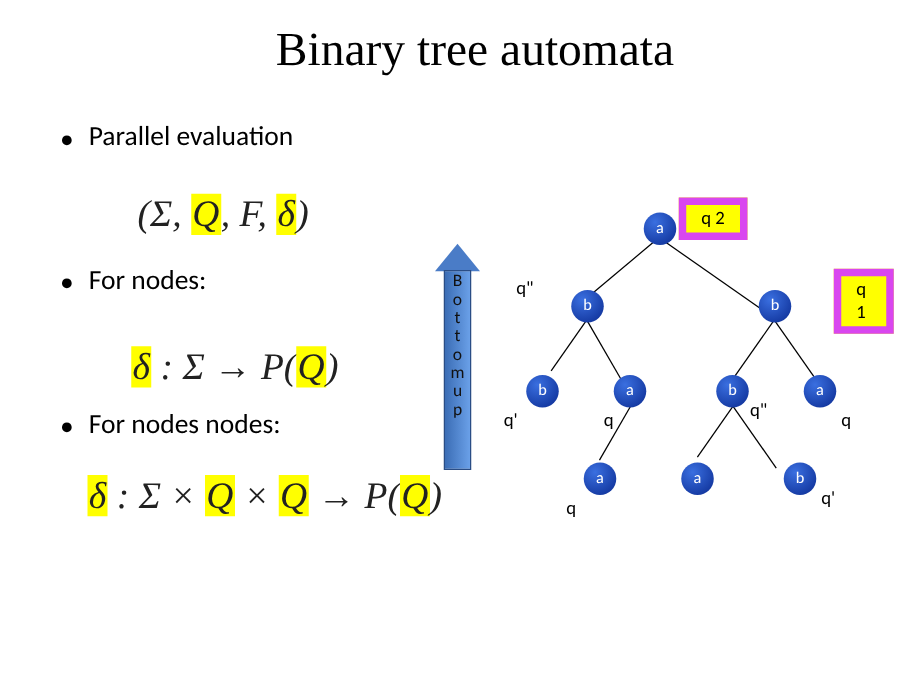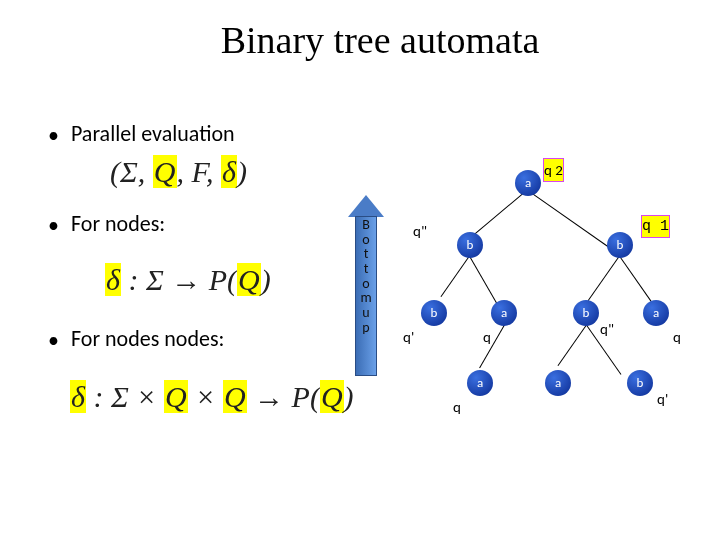--- a/index.html
+++ b/index.html
@@ -73,47 +73,47 @@
   .edge { position: absolute; background: #000; height: 1px; transform-origin: 0 0; }
   .lab {
     position: absolute;
     font-size: 15px;
     color: #000;
     font-family: "Calibri", sans-serif;
   }
   .q2 {
     position: absolute;
     background: #ffff00;
-    border: 1px solid #d946ef;
+    border: 6px solid #d946ef;
     font-size: 15px;
-    padding: 2px 0;
+    padding: 2px 12px;
   }
 </style>
 </head>
 <body>
 
 <div class="title">Binary tree automata</div>
 
-<div class="bullet" style="left:48px; top:95px;margin-top:25px;">
+<div class="bullet" style="left:48px; top:95px;">
   <span class="dot">•</span><span>Parallel evaluation</span>
 </div>
 
 <div class="bullet" style="left:48px; top:210px;">
   <span class="dot">•</span><span>For nodes:</span>
 </div>
 
 <div class="bullet" style="left:48px; top:325px;">
   <span class="dot">•</span><span>For nodes nodes:</span>
 </div>
 
 <div class="formula" style="left:110px; top:155px;">
   <span>(Σ, </span><span class="hl">Q</span><span>, F, </span><span class="hl">δ</span><span>)</span>
 </div>
 
-<div class="formula" style="left:105px; top:263px;">
+<div class="formula" style="left:105px; top:277px;">
   <span class="hl">δ</span><span> : Σ → P(</span><span class="hl">Q</span><span>)</span>
 </div>
 
 <div class="formula" style="left:70px; top:380px;">
   <span class="hl">δ</span><span> : Σ × </span><span class="hl">Q</span><span> × </span><span class="hl">Q</span><span> → P(</span><span class="hl">Q</span><span>)</span>
 </div>
 
 <div class="arrow-head" style="left:348px; top:195px;"></div>
 <div class="arrow-box" style="left:355px; top:216px; height:160px;"></div>
 <div class="arrow-text" style="left:360px; top:218px;">
@@ -123,21 +123,21 @@
   <span>t</span><br>
   <span>o</span><br>
   <span>m</span><br>
   <span>u</span><br>
   <span>p</span>
 </div>
 
 <div class="tree">
 
   <div class="q2" style="left:148px; top:-2px;">q 2</div>
-  <div class="q2" style="left:246px; top:55px;font-family:Liberation Mono, monospace;">q 1</div>
+  <div class="q2" style="left:272px; top:55px;">q 1</div>
 
   <div class="edge" style="left:133px; top:30px; width:70px; transform:rotate(140deg);"></div>
   <div class="edge" style="left:133px; top:30px; width:110px; transform:rotate(35deg);"></div>
   <div class="edge" style="left:75px; top:96px; width:50px; transform:rotate(125deg);"></div>
   <div class="edge" style="left:75px; top:96px; width:60px; transform:rotate(60deg);"></div>
   <div class="edge" style="left:225px; top:96px; width:55px; transform:rotate(125deg);"></div>
   <div class="edge" style="left:225px; top:96px; width:55px; transform:rotate(55deg);"></div>
   <div class="edge" style="left:110px; top:165px; width:50px; transform:rotate(120deg);"></div>
   <div class="edge" style="left:192px; top:165px; width:50px; transform:rotate(125deg);"></div>
   <div class="edge" style="left:192px; top:165px; width:60px; transform:rotate(55deg);"></div>

